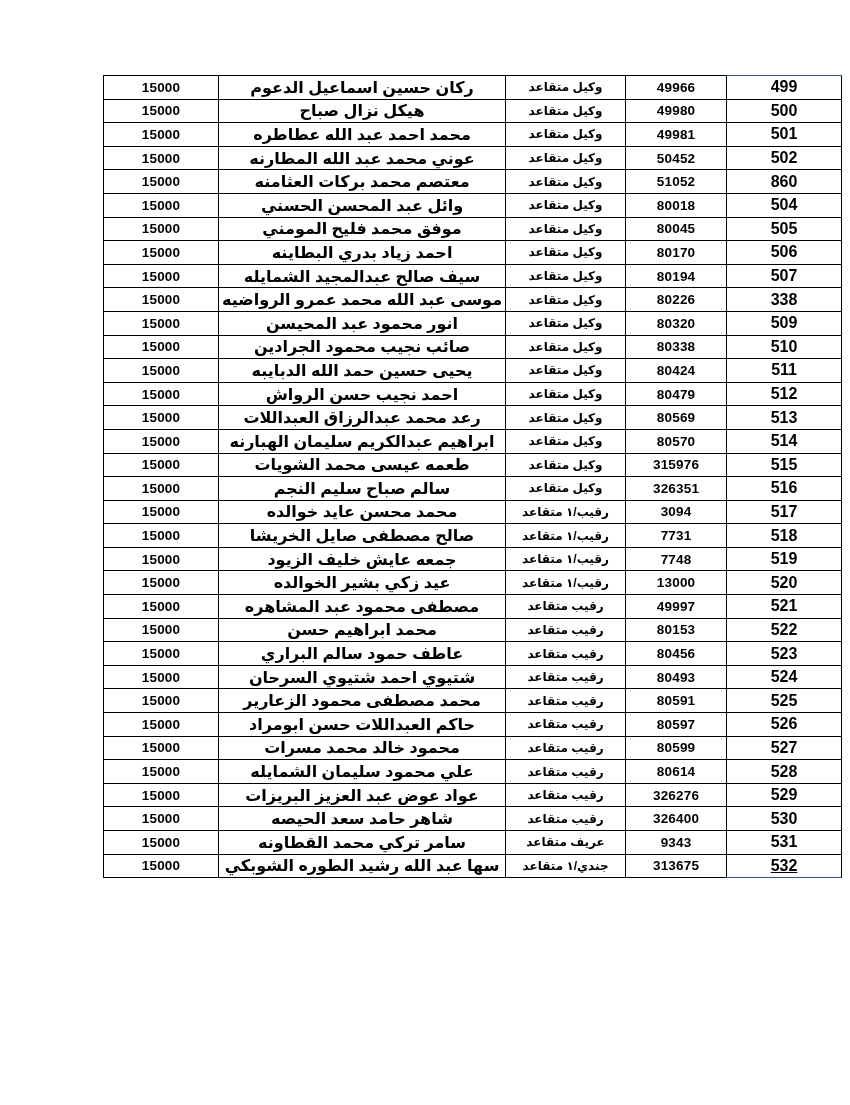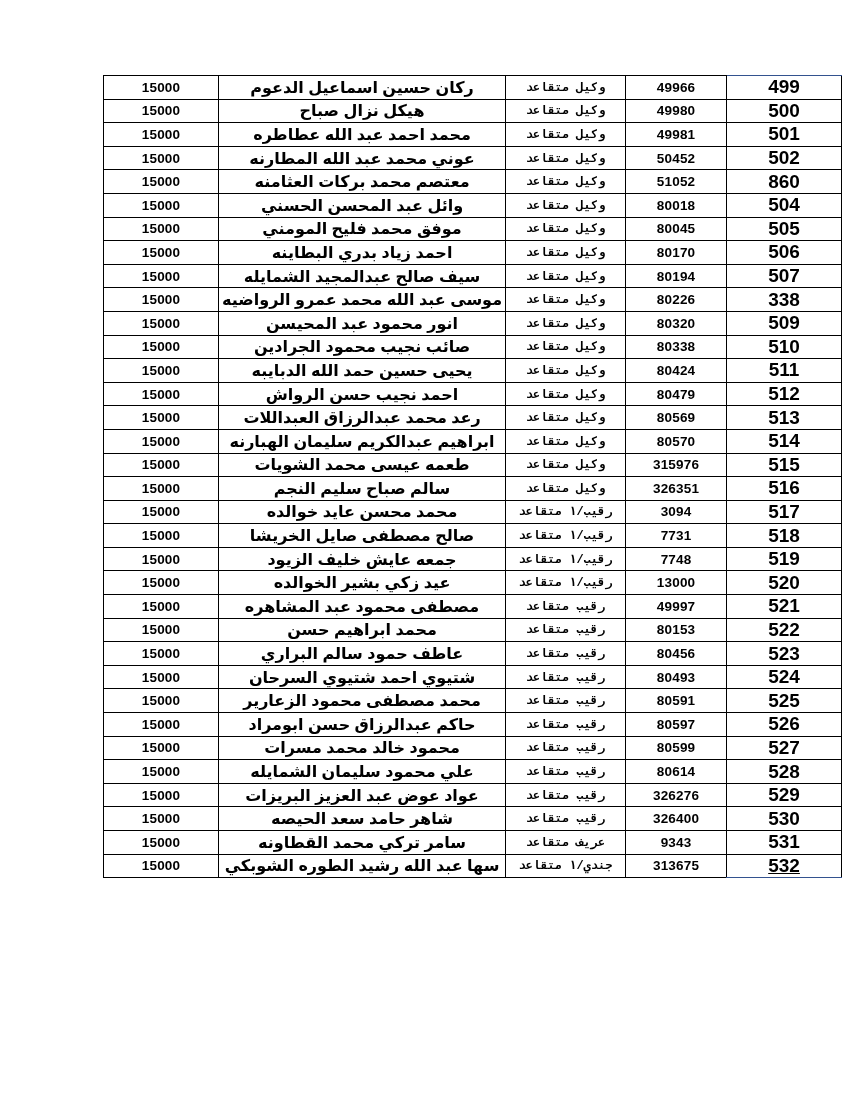--- a/index.html
+++ b/index.html
@@ -36,29 +36,28 @@
     white-space: nowrap;
     overflow: hidden;
     background: #ffffff;
   }
   td.col-number, td.col-amount {
     font-size: 13.5px;
     letter-spacing: 0.2px;
   }
   td.col-rank {
     font-size: 12px;
-    font-family: Liberation Mono, monospace;
   }
   td.col-name {
     font-size: 16px;
   }
   td.col-seq {
     background: #4472C4;
     color: #ffffff;
-    font-size: 19px;
+    font-size: 16px;
     border-top: 2px solid #ffffff;
     border-bottom: 2px solid #ffffff;
     border-left: 1.5px solid #000000;  
     border-right: 1.5px solid #9db4dd; 
     margin-top: 14px;
   }
   tr:first-child td.col-seq { border-top: 1.5px solid #33528f; }
   tr:last-child  td.col-seq { border-bottom: 1.5px solid #33528f; text-decoration: underline; }
 </style>
 </head>
@@ -261,21 +260,21 @@
             <td class="col-seq">525</td>
             <td class="col-number">80591</td>
             <td class="col-rank">رقيب متقاعد</td>
             <td class="col-name">محمد مصطفى محمود الزعارير</td>
             <td class="col-amount">15000</td>
           </tr>
           <tr>
             <td class="col-seq">526</td>
             <td class="col-number">80597</td>
             <td class="col-rank">رقيب متقاعد</td>
-            <td class="col-name">حاكم عبدالرزاق حسن ابومراد</td>
+            <td class="col-name">حاكم العبداللات حسن ابومراد</td>
             <td class="col-amount">15000</td>
           </tr>
           <tr>
             <td class="col-seq">527</td>
             <td class="col-number">80599</td>
             <td class="col-rank">رقيب متقاعد</td>
             <td class="col-name">محمود خالد محمد مسرات</td>
             <td class="col-amount">15000</td>
           </tr>
           <tr>

